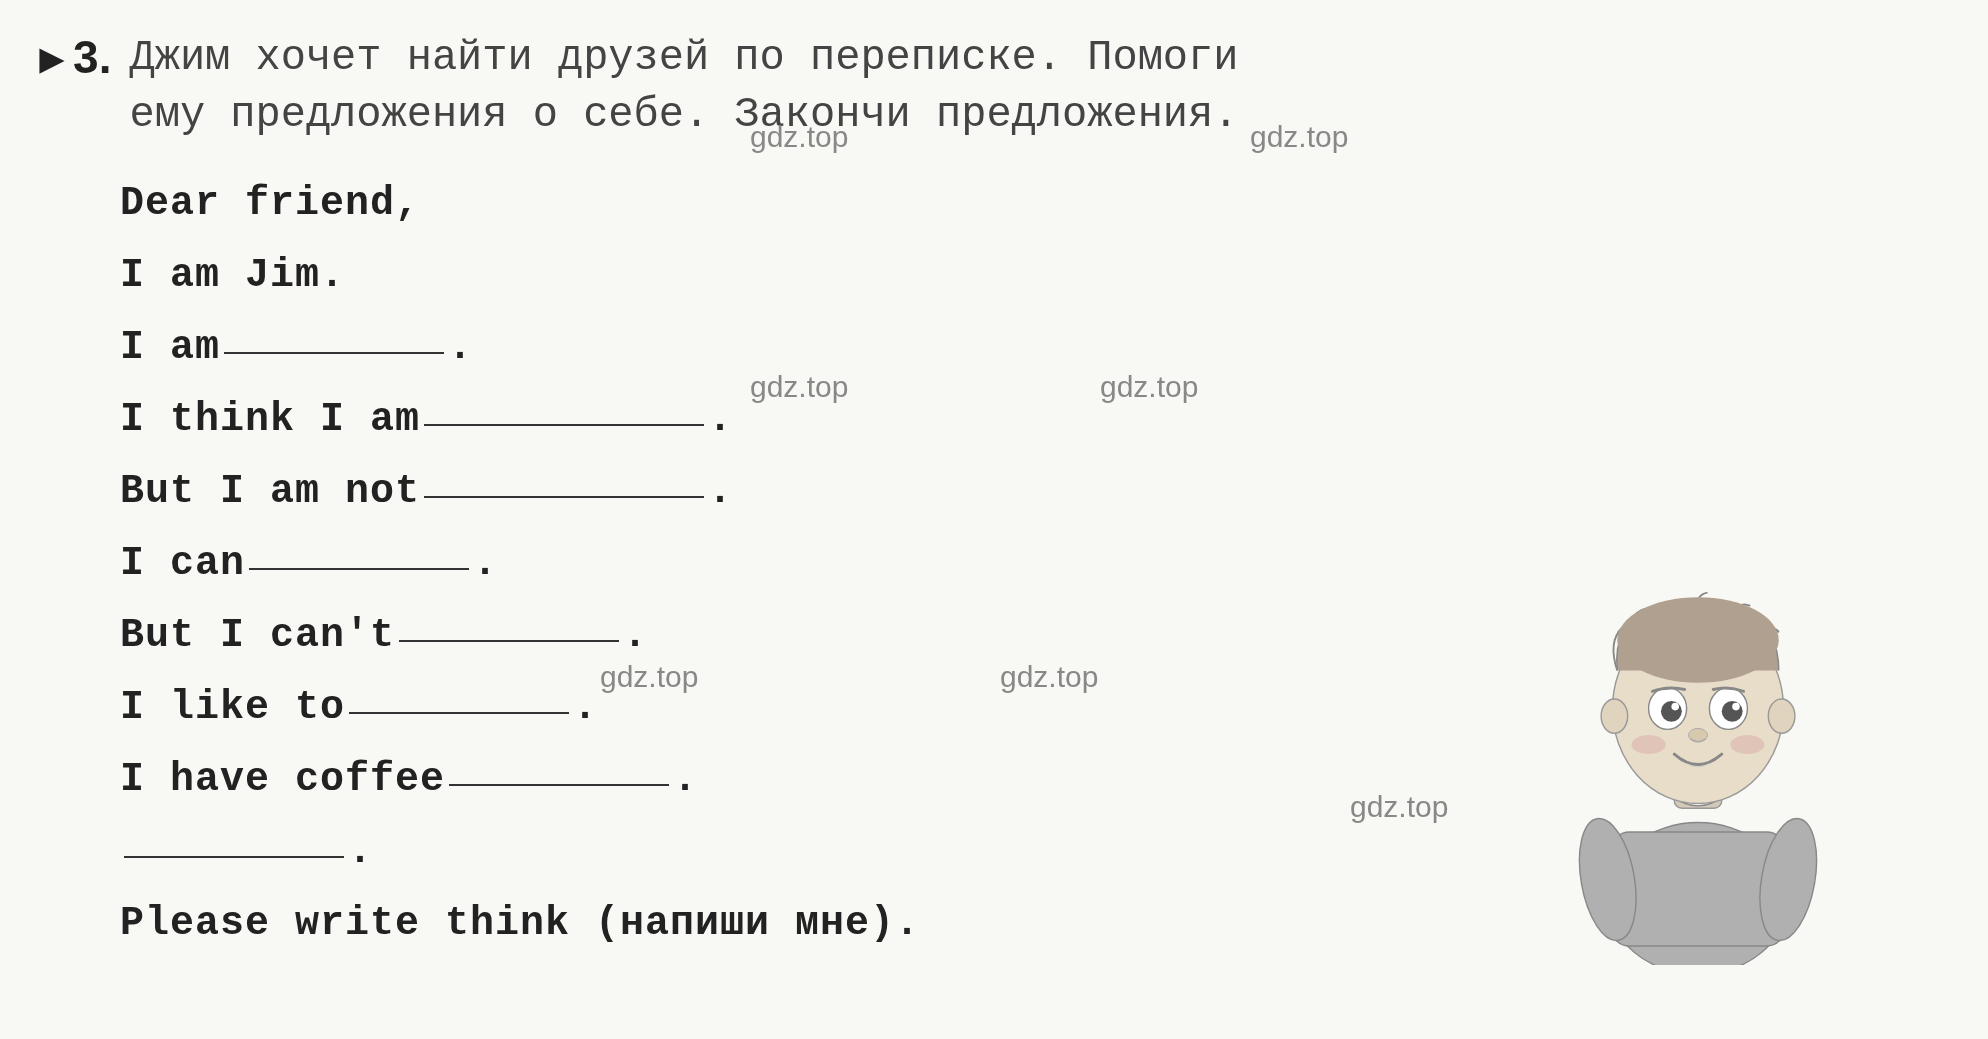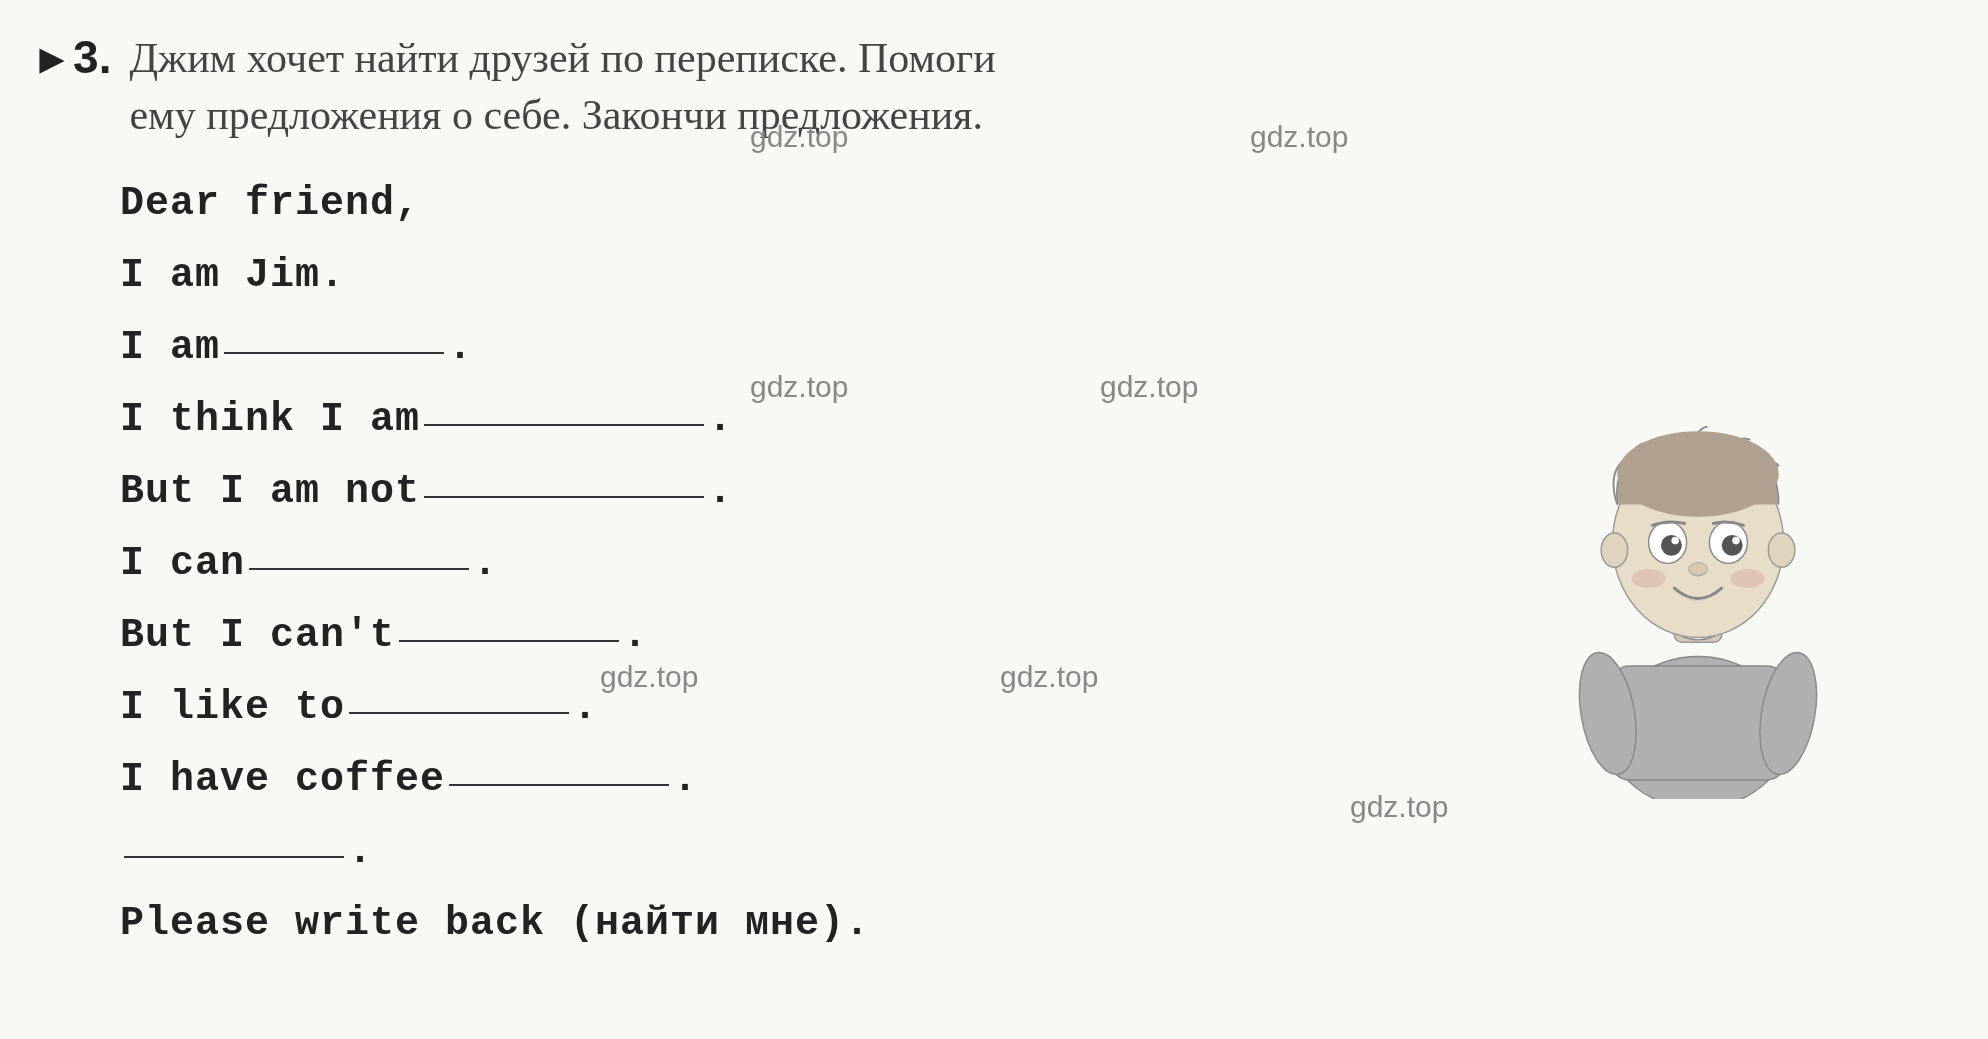--- a/index.html
+++ b/index.html
@@ -43,28 +43,28 @@
       font-size: 46px;
       font-weight: bold;
       color: #222;
       margin-right: 10px;
     }
 
     .task-instruction {
       font-size: 42px;
       color: #444;
       line-height: 1.35;
-      font-family: Liberation Serif, serif;
+      font-family: Liberation Mono, monospace;
       font-weight: normal;
       max-width: 1500px;
     }
 
     .content-area {
       display: flex;
-      align-items: center;
+      align-items: flex-end;
       margin-top: 10px;
     }
 
     .letter-area {
       flex: 1;
       padding-left: 80px;
     }
 
     .letter-line {
       font-size: 40px;
@@ -218,21 +218,21 @@
         <span class="blank blank-medium"></span>
         <span class="period">.</span>
       </div>
 
       <div class="letter-line">
         <span class="blank blank-medium"></span>
         <span class="period">.</span>
       </div>
 
       <div class="letter-line">
-        <span class="text">Please write back (найти мне).</span>
+        <span class="text">Please write think (напиши мне).</span>
       </div>
 
 
     </div>
 
     <div class="boy-illustration">
       <svg class="boy-svg" viewBox="0 0 340 400" xmlns="http://www.w3.org/2000/svg">
 
         <rect x="145" y="195" width="50" height="40" rx="8" fill="#d4c8b8" stroke="#999" stroke-width="1.5"></rect>
 

